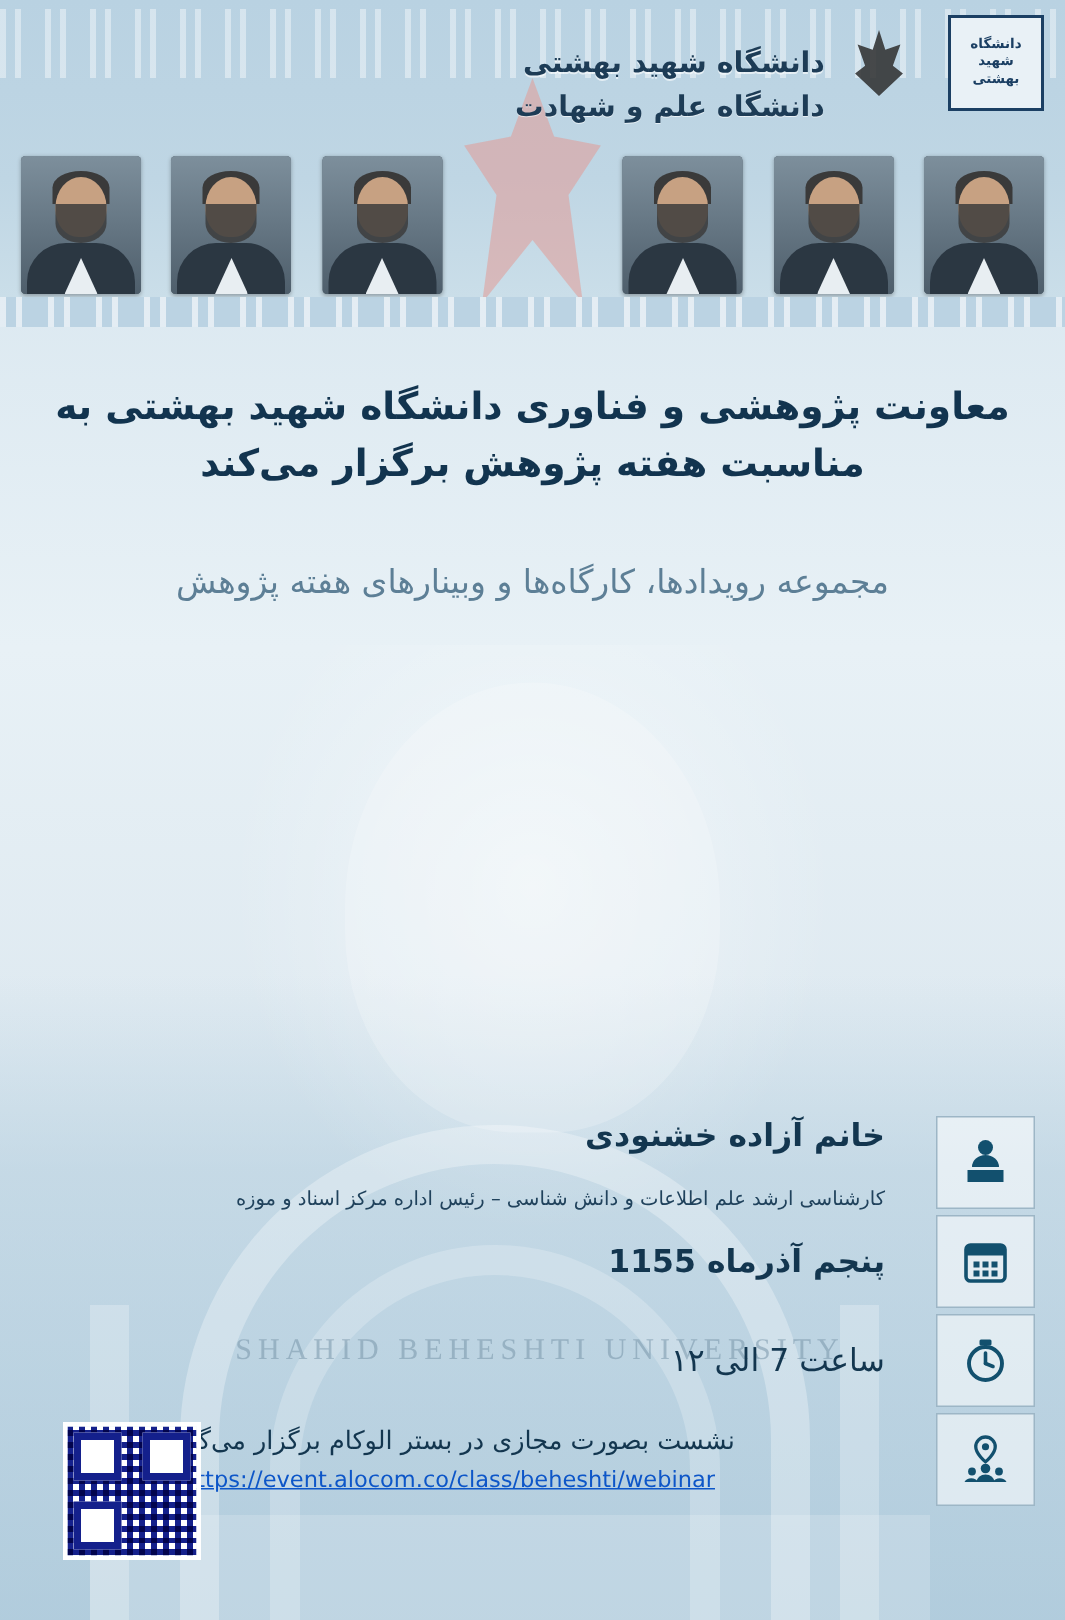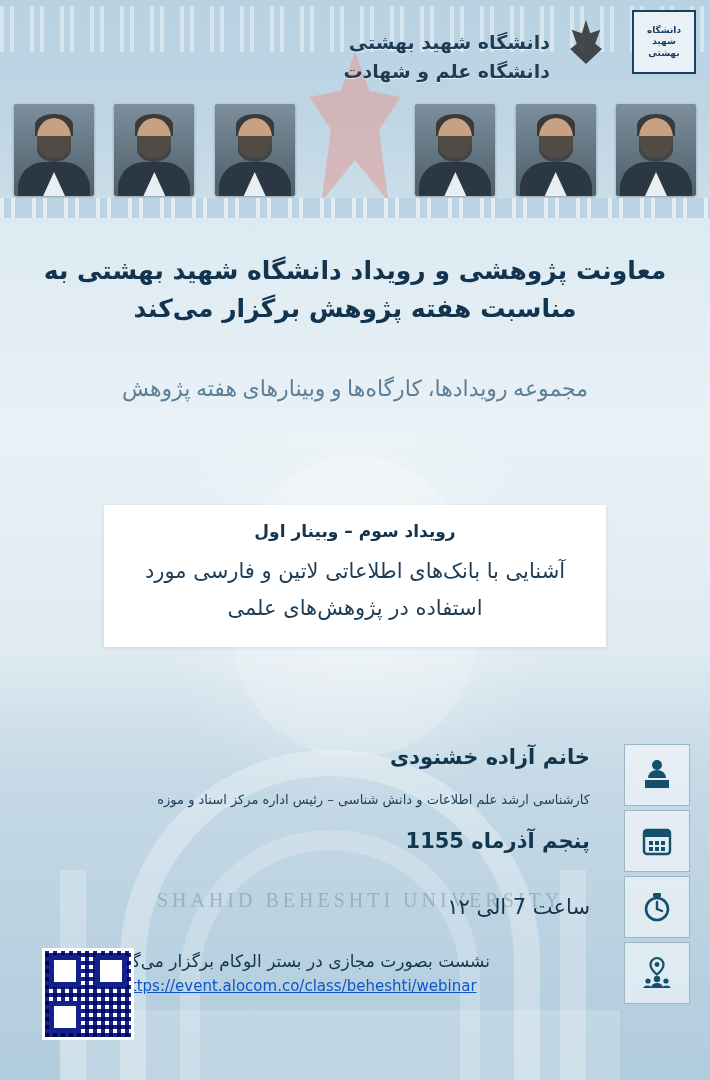--- a/index.html
+++ b/index.html
@@ -256,21 +256,20 @@
   .sub-title {
     position: absolute;
     top: 368px;
     left: 0; right: 0;
     text-align: center;
     color: #5d7f96;
     font-size: 22px;
     line-height: 1.9;
     padding: 0 60px;
     box-sizing: border-box;
-    font-family: Liberation Serif, serif;
   }
 
   
   .event-box {
     position: absolute;
     top: 505px;
     left: 104px;
     right: 104px;
     background: #ffffff;
     padding: 16px 18px 20px;
@@ -466,27 +465,23 @@
           <div class="head"></div>
           <div class="beard"></div>
           <div class="body"></div>
           <div class="shirt"></div>
         </div>
     </div>
 
     <div class="header-band"></div>
   </div>
 
-  <div class="main-title">معاونت پژوهشی و رویداد دانشگاه شهید بهشتی به مناسبت هفته پژوهش برگزار می‌کند</div>
+  <div class="main-title">معاونت پژوهشی و فناوری دانشگاه شهید بهشتی به مناسبت هفته پژوهش برگزار می‌کند</div>
   <div class="sub-title">مجموعه رویدادها، کارگاه‌ها و وبینارهای هفته پژوهش</div>
 
-  <div class="event-box">
-    <div class="event-line1">رویداد سوم – وبینار اول</div>
-    <div class="event-line2">آشنایی با بانک‌های اطلاعاتی لاتین و فارسی مورد استفاده در پژوهش‌های علمی</div>
-  </div>
 
   <div class="info-rows">
 
     <div class="info-row">
       <div class="icon-cell">
         <svg width="34" height="34" viewBox="0 0 34 34" aria-hidden="true">
           <circle cx="17" cy="7" r="5" fill="#12506e"></circle>
           <path d="M8 20 a9 8 0 0 1 18 0 z" fill="#12506e"></path>
           <rect x="5" y="22" width="24" height="8" fill="#12506e"></rect>
         </svg>

